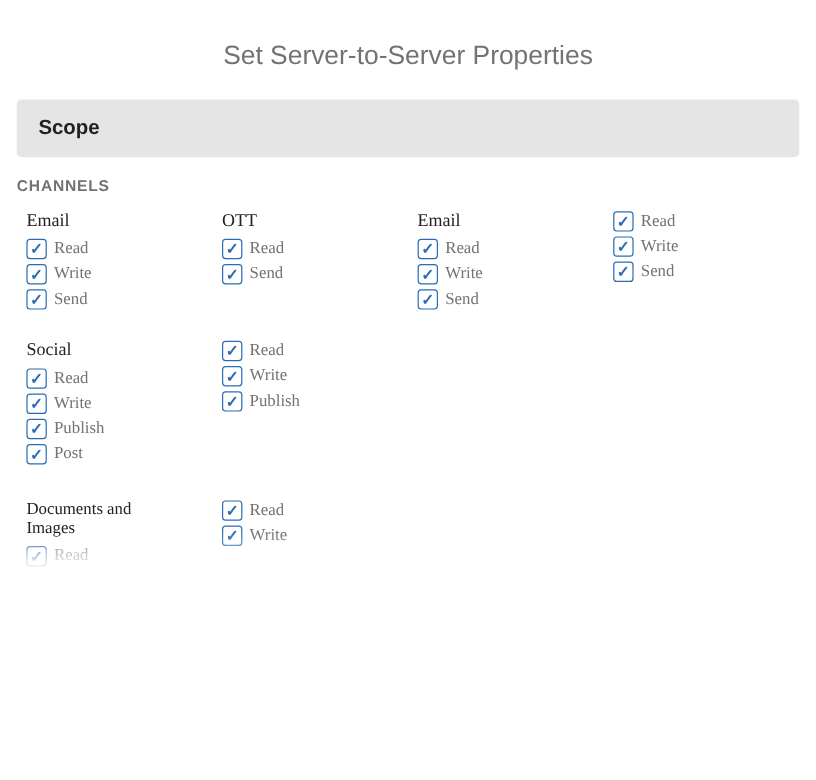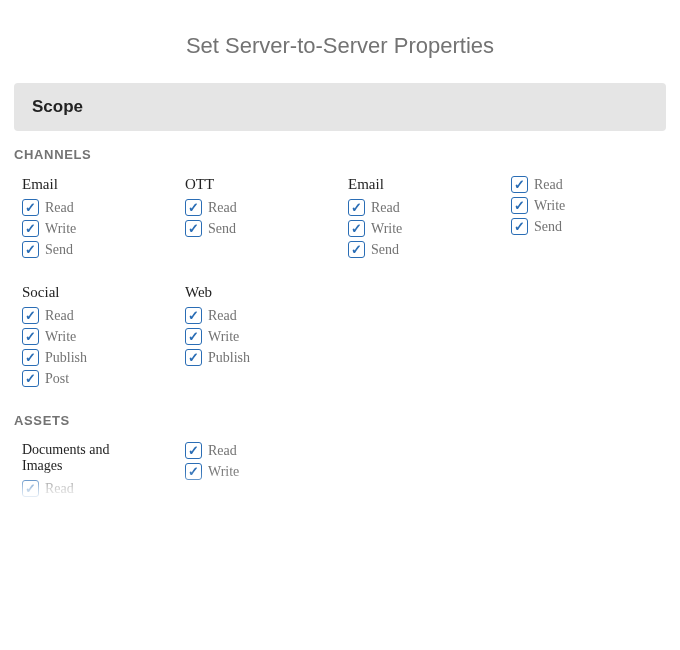--- a/index.html
+++ b/index.html
@@ -226,21 +226,20 @@
     </div>
     <div class="checkbox-row">
       <div class="checkbox-box checked">
         <span class="checkmark">✓</span>
       </div>
       <span class="checkbox-label">Post</span>
     </div>
   </div>
 
   <div class="channel-col">
-    <div class="channel-name">Web</div>
     <div class="checkbox-row">
       <div class="checkbox-box checked">
         <span class="checkmark">✓</span>
       </div>
       <span class="checkbox-label">Read</span>
     </div>
     <div class="checkbox-row">
       <div class="checkbox-box checked">
         <span class="checkmark">✓</span>
       </div>
@@ -252,21 +251,20 @@
       </div>
       <span class="checkbox-label">Publish</span>
     </div>
   </div>
 
   <div class="channel-col"></div>
   <div class="channel-col"></div>
 </div>
 
 <div class="assets-section">
-  <div class="section-header">ASSETS</div>
 
   <div class="fade-bottom" style="position:relative;">
     <div class="assets-grid">
 
       <div class="channel-col">
         <div class="channel-name" style="font-size:14px;">Documents and<br>Images</div>
         <div class="checkbox-row" style="margin-top:6px;">
           <div class="checkbox-box checked">
             <span class="checkmark">✓</span>
           </div>

